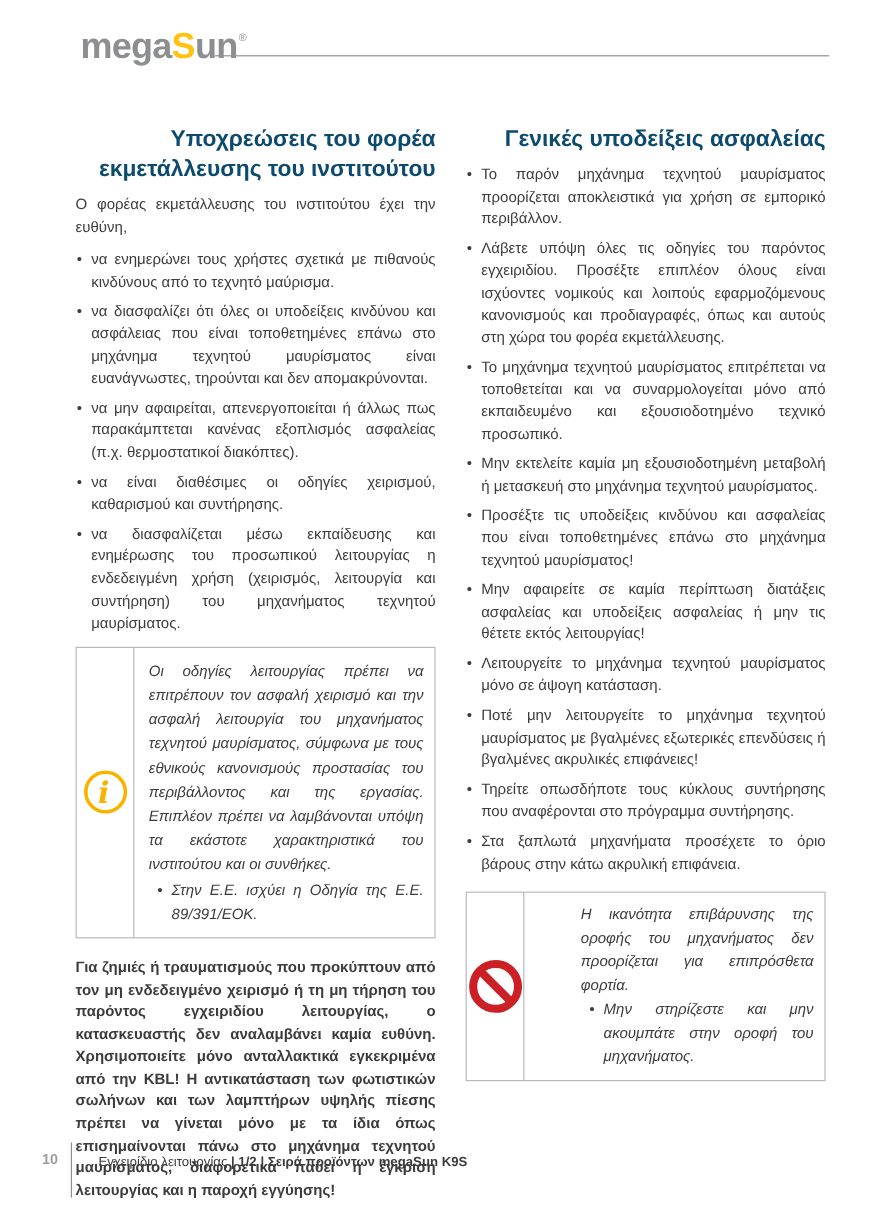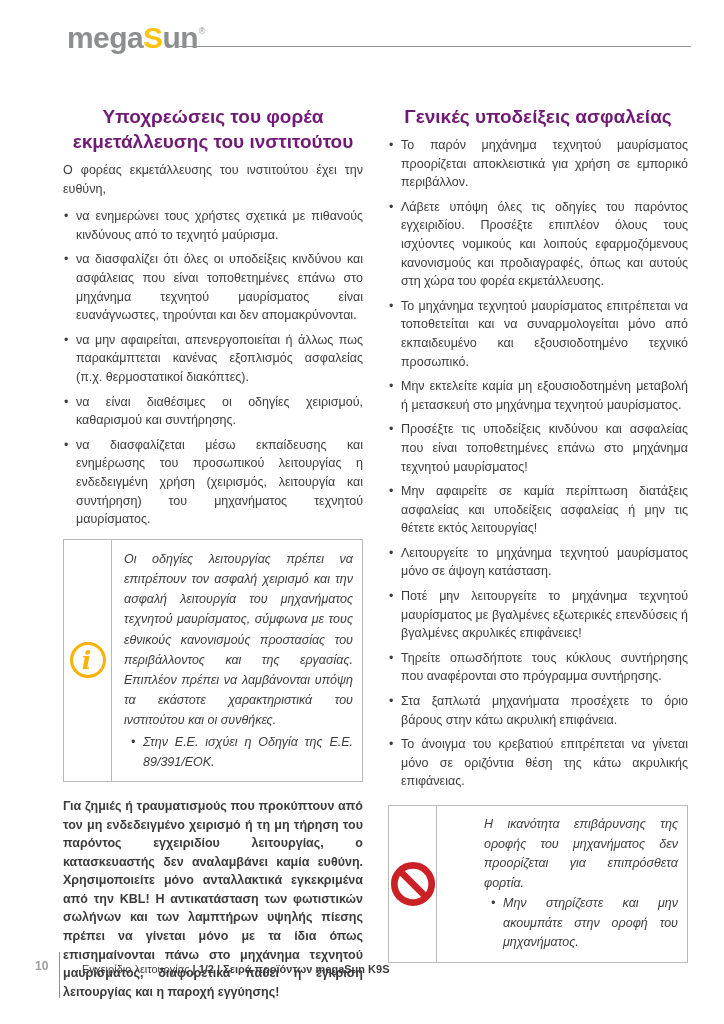--- a/index.html
+++ b/index.html
@@ -26,21 +26,21 @@
   .col {
     position:absolute; top:104px; width:300px;
     font-size:12.5px; line-height:18.6px; text-align:justify;
   }
   .col-left  { left:63px; }
   .col-right { left:388px; }
 
   .heading {
     margin:0 0 7px 0;
     font-size:19px; line-height:25px; font-weight:700;
-    color:#701a75; text-align:center;
+    color:#0c4a6e; text-align:right;
   }
   .intro { margin:0 0 9px 0; }
 
   ul.bullets { list-style:none; margin:0; padding:0; }
   ul.bullets > li { position:relative; padding-left:13px; margin:0 0 6px 0; }
   ul.bullets > li::before { content:"\2022"; position:absolute; left:1px; top:0; }
 
   
   .note-box {
     display:flex; border:1px solid #b9b9ba;
@@ -109,30 +109,29 @@
       </div>
     </div>
 
     <p class="outro">Για ζημιές ή τραυματισμούς που προκύπτουν από τον μη ενδεδειγμένο χειρισμό ή τη μη τήρηση του παρόντος εγχειριδίου λειτουργίας, ο κατασκευαστής δεν αναλαμβάνει καμία ευθύνη. Χρησιμοποιείτε μόνο ανταλλακτικά εγκεκριμένα από την KBL! Η αντικατάσταση των φωτιστικών σωλήνων και των λαμπτήρων υψηλής πίεσης πρέπει να γίνεται μόνο με τα ίδια όπως επισημαίνονται πάνω στο μηχάνημα τεχνητού μαυρίσματος, διαφορετικά παύει η έγκριση λειτουργίας και η παροχή εγγύησης!</p>
   </div>
 
   <div class="col col-right">
     <h2 class="heading">Γενικές υποδείξεις ασφαλείας</h2>
     <ul class="bullets">
       <li>Το παρόν μηχάνημα τεχνητού μαυρίσματος προορίζεται αποκλειστικά για χρήση σε εμπορικό περιβάλλον.</li>
-      <li>Λάβετε υπόψη όλες τις οδηγίες του παρόντος εγχειριδίου. Προσέξτε επιπλέον όλους τους ισχύοντες νομικούς και λοιπούς εφαρμοζόμενους κανονισμούς και προδιαγραφές, όπως και αυτούς στη χώρα του φορέα εκμετάλλευσης.</li>
+      <li>Λάβετε υπόψη όλες τις οδηγίες του παρόντος εγχειριδίου. Προσέξτε επιπλέον όλους είναι ισχύοντες νομικούς και λοιπούς εφαρμοζόμενους κανονισμούς και προδιαγραφές, όπως και αυτούς στη χώρα του φορέα εκμετάλλευσης.</li>
       <li>Το μηχάνημα τεχνητού μαυρίσματος επιτρέπεται να τοποθετείται και να συναρμολογείται μόνο από εκπαιδευμένο και εξουσιοδοτημένο τεχνικό προσωπικό.</li>
       <li>Μην εκτελείτε καμία μη εξουσιοδοτημένη μεταβολή ή μετασκευή στο μηχάνημα τεχνητού μαυρίσματος.</li>
       <li>Προσέξτε τις υποδείξεις κινδύνου και ασφαλείας που είναι τοποθετημένες επάνω στο μηχάνημα τεχνητού μαυρίσματος!</li>
       <li>Μην αφαιρείτε σε καμία περίπτωση διατάξεις ασφαλείας και υποδείξεις ασφαλείας ή μην τις θέτετε εκτός λειτουργίας!</li>
       <li>Λειτουργείτε το μηχάνημα τεχνητού μαυρίσματος μόνο σε άψογη κατάσταση.</li>
       <li>Ποτέ μην λειτουργείτε το μηχάνημα τεχνητού μαυρίσματος με βγαλμένες εξωτερικές επενδύσεις ή βγαλμένες ακρυλικές επιφάνειες!</li>
       <li>Τηρείτε οπωσδήποτε τους κύκλους συντήρησης που αναφέρονται στο πρόγραμμα συντήρησης.</li>
       <li>Στα ξαπλωτά μηχανήματα προσέχετε το όριο βάρους στην κάτω ακρυλική επιφάνεια.</li>
-      <li>Το άνοιγμα του κρεβατιού επιτρέπεται να γίνεται μόνο σε οριζόντια θέση της κάτω ακρυλικής επιφάνειας.</li>
     </ul>
 
     <div class="note-box warn-box">
       <div class="icon-cell">
         <svg class="no-entry" width="46" height="46" viewBox="0 0 48 48" aria-hidden="true">
           <circle cx="24" cy="24" r="19.5" fill="#ffffff" stroke="#cc2027" stroke-width="7"></circle>
           <line x1="10.5" y1="10.5" x2="37.5" y2="37.5" stroke="#cc2027" stroke-width="7"></line>
         </svg>
       </div>
       <div class="text-cell">

